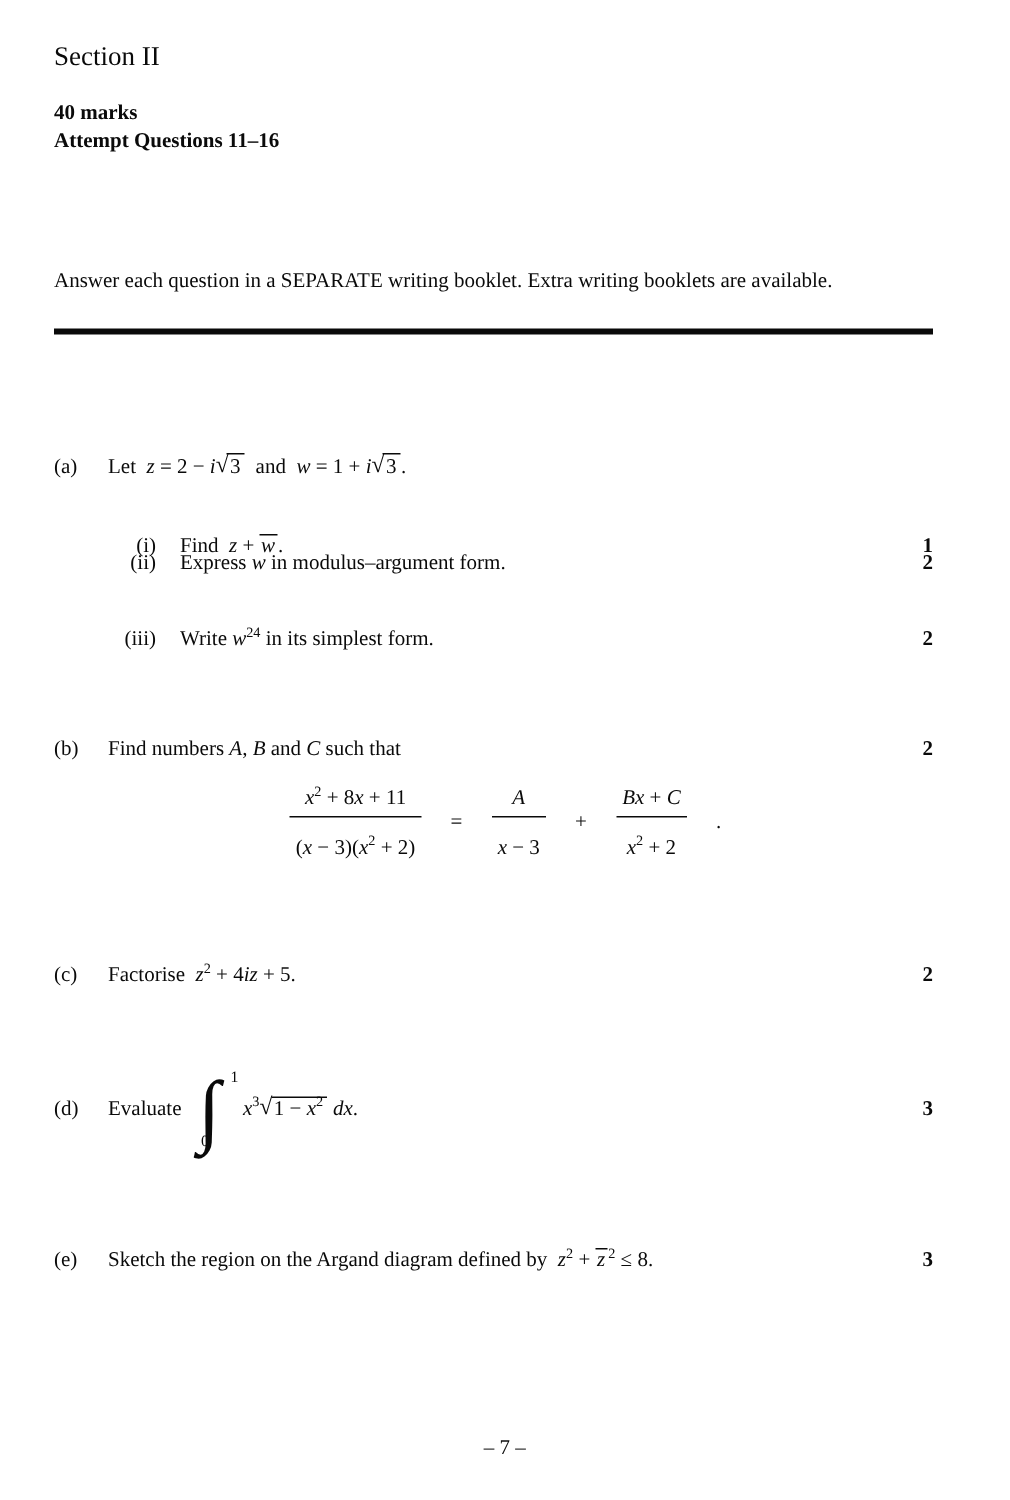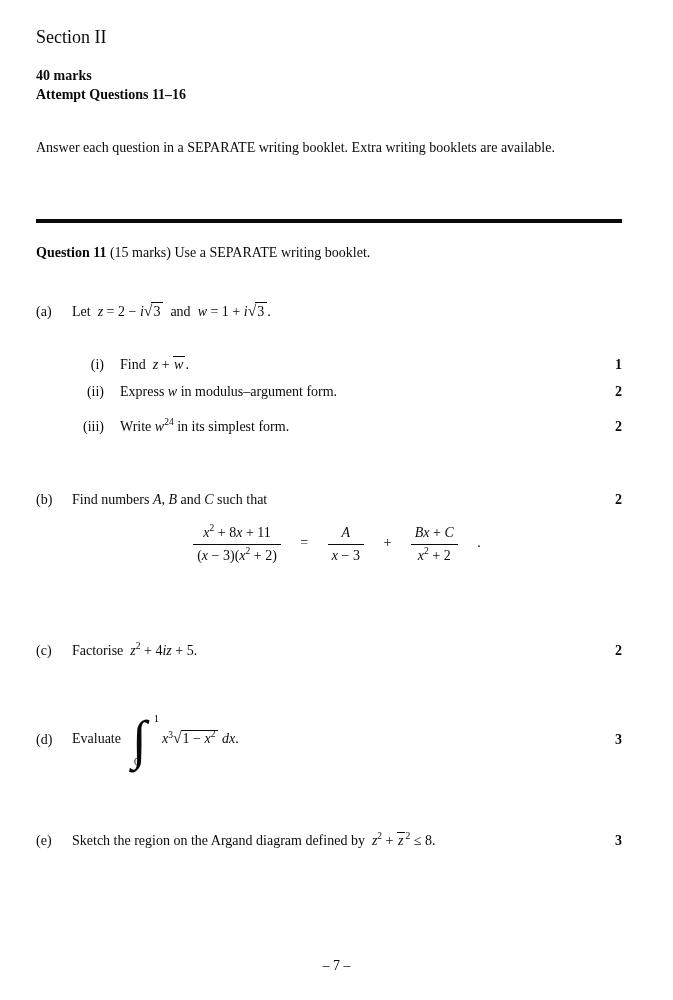--- a/index.html
+++ b/index.html
@@ -6,21 +6,21 @@
   body{
     width:673px;height:1000px;background:#ffffff;
     font-family:"Liberation Serif", serif;
     font-size:14px;color:#0a0a0a;position:relative;overflow:hidden;
   }
   .page{position:absolute;inset:0;}
   .abs{position:absolute;left:36px;width:586px;}
   .sec-title{top:27px;font-weight:normal;font-size:18px;}
   .bold-block{top:66px;font-weight:bold;}
   .bold-block div{line-height:19px;}
-  .para{line-height:18.5px;}
+  .para{line-height:18.5px;margin-top:40px;}
   .justify{text-align:justify;}
   .thick-rule{top:219px;height:4px;background:#0a0a0a;}
   .q-header{top:245px;}
   .b{font-weight:bold;}
   .row{position:absolute;left:36px;width:586px;line-height:18px;}
   .center{text-align:center;}
   .plabel{display:inline-block;width:36px;}
   .slabel{display:inline-block;width:68px;text-align:right;margin-right:16px;}
   .mark{position:absolute;right:0;top:0;font-weight:bold;}
   .mark.mid{top:50%;transform:translateY(-50%);}
@@ -29,21 +29,21 @@
   
   .mvar{font-style:italic;}
   .mtxt{font-style:normal;}
   sup.msup{font-size:0.68em;line-height:0;}
   .mover{display:inline-block;border-top:1.3px solid #0a0a0a;line-height:1.05;padding:1px 2px 0 1px;font-style:italic;}
   .msqrt{white-space:nowrap;display:inline-block;line-height:1.1;}
   .mrad{display:inline-block;font-size:1.12em;line-height:1;margin-right:-1px;transform:translateY(-0.5px);}
   .mradicand{display:inline-block;border-top:1.2px solid #0a0a0a;padding:0.5px 3px 0 2px;line-height:1.1;}
   .mfrac{display:inline-block;vertical-align:middle;text-align:center;margin:0 16px;}
   .mnum{display:block;border-bottom:1.2px solid #0a0a0a;padding:0 4px 2px;line-height:1.25;}
-  .mden{display:block;padding:2px 4px 0;line-height:1.25;}
+  .mden{display:block;padding:12px 4px 0;line-height:1.25;}
   .mint{display:inline-block;position:relative;width:30px;height:60px;vertical-align:middle;margin:0 3px 0 1px;}
   .mint-glyph{position:absolute;left:3px;top:50%;transform:translateY(-50%);font-size:54px;line-height:1;}
   .mint-hi{position:absolute;top:0px;right:0px;font-size:10.5px;}
   .mint-lo{position:absolute;bottom:-1px;left:5px;font-size:10.5px;}
   .footer{position:absolute;left:0;top:958px;width:673px;text-align:center;}
 </style>
 </head>
 <body>
 
 <div class="page">
@@ -53,34 +53,31 @@
   <div class="abs bold-block">
     <div>40 marks</div>
     <div>Attempt Questions 11–16</div>
   </div>
 
   <div class="abs para" style="top:139px">Answer each question in a SEPARATE writing booklet. Extra writing booklets are available.</div>
 
 
   <div class="abs thick-rule"></div>
 
-  <div class="abs q-header">
-    <span class="b">Question 11</span><span> (15 marks) Use a SEPARATE writing booklet.</span>
-  </div>
 
   <div class="row" style="top:302px">
     <span class="plabel">(a)</span><span><span class="mtxt">Let&nbsp; </span><span class="mvar">z</span><span class="mtxt"> = 2 − </span><span class="mvar">i</span><span class="msqrt"><span class="mrad">√</span><span class="mradicand"><span class="mtxt">3</span></span></span><span class="mtxt">&nbsp; and&nbsp; </span><span class="mvar">w</span><span class="mtxt"> = 1 + </span><span class="mvar">i</span><span class="msqrt"><span class="mrad">√</span><span class="mradicand"><span class="mtxt">3</span></span></span><span class="mtxt">.</span></span>
   </div>
 
   <div class="row" style="top:356px">
     <span class="slabel">(i)</span><span><span class="mtxt">Find&nbsp; </span><span class="mvar">z</span><span class="mtxt"> + </span><span class="mover">w</span><span class="mtxt">.</span></span>
     <span class="mark">1</span>
   </div>
 
-  <div class="row" style="top:383px">
+  <div class="row" style="top:367px">
     <span class="slabel">(ii)</span><span><span class="mtxt">Express </span><span class="mvar">w</span><span class="mtxt"> in modulus–argument form.</span></span>
     <span class="mark">2</span>
   </div>
 
   <div class="row" style="top:418px">
     <span class="slabel">(iii)</span><span><span class="mtxt">Write </span><span class="mvar">w</span><sup class="msup">24</sup><span class="mtxt"> in its simplest form.</span></span>
     <span class="mark">2</span>
   </div>
 
   <div class="row" style="top:491px">

